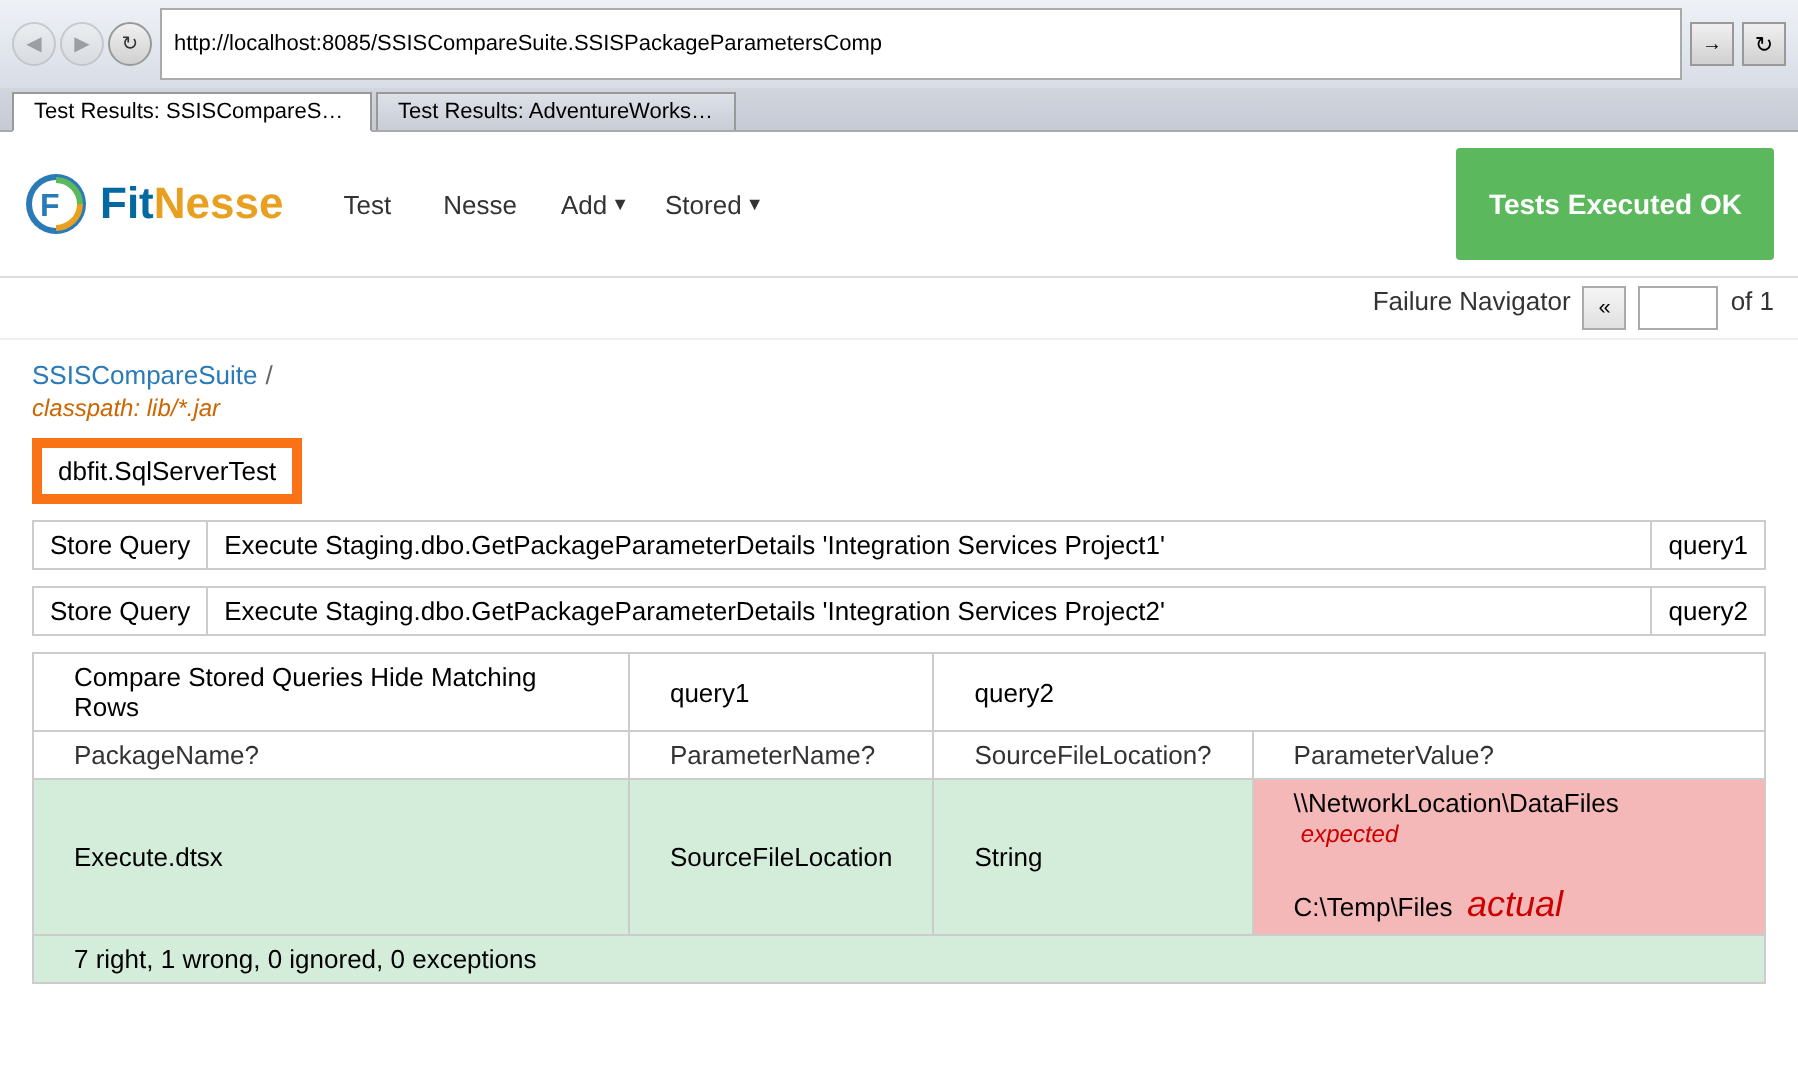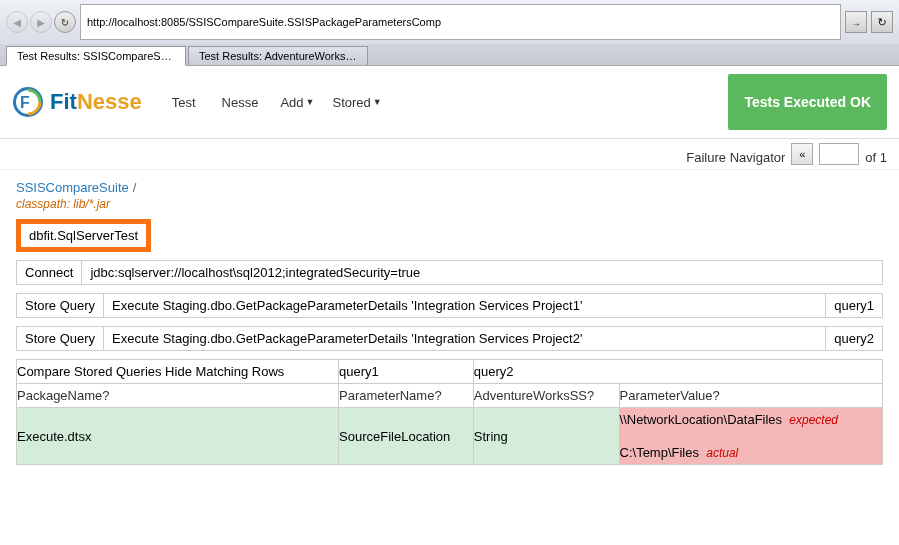--- a/index.html
+++ b/index.html
@@ -29,21 +29,21 @@
     .logo-icon { width: 32px; height: 32px; margin-right: 6px; }
     .logo-text { font-size: 22px; font-weight: bold; color: #2a7ab8; font-family: Arial, sans-serif; }
     .logo-text span { color: #e8a020; }
     .nav-menu { display: flex; align-items: center; gap: 6px; }
     .nav-item { padding: 4px 10px; font-size: 13px; color: #333; cursor: pointer; text-decoration: none; }
     .nav-item-dropdown { padding: 4px 6px; font-size: 13px; color: #333; cursor: pointer; display: flex; align-items: center; gap: 2px; }
     .dropdown-arrow { font-size: 9px; }
     .tests-ok-btn { background: #5cb85c; color: #fff; border: none; padding: 20px 16px; font-size: 14px; font-weight: bold; cursor: pointer; border-radius: 2px; margin-left: auto; }
 
     
-    .failure-nav { display: flex; align-items: flex-end; justify-content: flex-end; padding: 4px 12px; border-bottom: 1px solid #eee; gap: 6px; font-size: 13px; }
+    .failure-nav { display: flex; align-items: flex-start; justify-content: flex-end; padding: 4px 12px; border-bottom: 1px solid #eee; gap: 6px; font-size: 13px; }
     .failure-nav-label { color: #333; }
     .failure-nav-btn { width: 22px; height: 22px; border: 1px solid #aaa; background: linear-gradient(to bottom, #f5f5f5, #e0e0e0); cursor: pointer; display: flex; align-items: center; justify-content: center; font-size: 11px; }
     .failure-nav-input { width: 40px; height: 22px; border: 1px solid #aaa; text-align: center; font-size: 12px; }
     .failure-nav-of { font-size: 13px; color: #333; }
 
     
     .page-content { padding: 10px 16px; }
 
     
     .breadcrumb { display: flex; gap: 4px; margin-bottom: 2px; }
@@ -53,27 +53,27 @@
 
     
     .content-box { border: 5px solid #f97316; display: inline-block; padding: 4px 8px; margin-bottom: 8px; font-size: 13px; background: #fff; }
     .content-row { display: flex; align-items: stretch; margin-bottom: 8px; gap: 0; }
     .label-cell { border: 1px solid #ccc; padding: 4px 8px; font-size: 13px; background: #fff; white-space: nowrap; }
     .value-cell { border: 1px solid #ccc; border-left: none; padding: 4px 8px; font-size: 13px; background: #fff; flex: 1; }
     .query-cell { border: 1px solid #ccc; border-left: none; padding: 4px 8px; font-size: 13px; background: #fff; white-space: nowrap; }
 
     
     .compare-table { border-collapse: collapse; width: 100%; margin-bottom: 0; }
-    .compare-table th, .compare-table td { border: 1px solid #ccc; padding: 4px 0; font-size: 13px; text-align: left; }
+    .compare-table th, .compare-table td { border: 1px solid #ccc; padding: 4px 20px; font-size: 13px; text-align: left; }
     .compare-table th { background: #fff; font-weight: normal; }
     .compare-table .col-header { font-weight: normal; color: #333; }
     .row-green { background: #d4edda; }
     .summary-row td { background: #d4edda; }
     .expected-label { color: #cc0000; font-style: italic; font-size: 12px; }
-    .actual-label { color: #cc0000; font-style: italic; font-size: 12px; }
+    .actual-label { color: #cc0000; font-style: italic; font-size: 18px; }
 
     .pink-cell { background: #f5b8b8; }
 
     .compare-wrapper { margin-bottom: 8px; }
   </style>
 </head>
 <body>
 
 <div class="browser-chrome">
   <div class="browser-toolbar">
@@ -144,24 +144,20 @@
     <span class="breadcrumb-sep">/</span>
   </div>
 
   
   <div class="classpath">classpath: lib/*.jar</div>
 
   
   <div class="content-box">dbfit.SqlServerTest</div>
 
   
-  <div class="content-row">
-    <div class="label-cell">Connect</div>
-    <div class="value-cell">jdbc:sqlserver://localhost\sql2012;integratedSecurity=true</div>
-  </div>
 
   
   <div class="content-row">
     <div class="label-cell">Store Query</div>
     <div class="value-cell">Execute Staging.dbo.GetPackageParameterDetails 'Integration Services Project1'</div>
     <div class="query-cell">query1</div>
   </div>
 
   
   <div class="content-row">
@@ -175,38 +171,41 @@
     <table class="compare-table">
       <thead>
         <tr>
           <th>Compare Stored Queries Hide Matching Rows</th>
           <th>query1</th>
           <th colspan="2">query2</th>
         </tr>
         <tr>
           <th class="col-header">PackageName?</th>
           <th class="col-header">ParameterName?</th>
-          <th class="col-header">AdventureWorksSS?</th>
+          <th class="col-header">SourceFileLocation?</th>
           <th class="col-header">ParameterValue?</th>
         </tr>
       </thead>
       <tbody>
         <tr>
           <td class="row-green">Execute.dtsx</td>
           <td class="row-green">SourceFileLocation</td>
           <td class="row-green">String</td>
           <td class="pink-cell">
             <div>
               <span>\\NetworkLocation\DataFiles</span>
               &nbsp;<span class="expected-label">expected</span>
             </div>
             <div style="height:18px;"></div>
             <div>
               <span>C:\Temp\Files</span>
               &nbsp;<span class="actual-label">actual</span>
             </div>
           </td>
         </tr>
+        <tr class="summary-row">
+          <td colspan="4">7 right, 1 wrong, 0 ignored, 0 exceptions</td>
+        </tr>
       </tbody>
     </table>
   </div>
 
 </div>
 
 </body></html>

